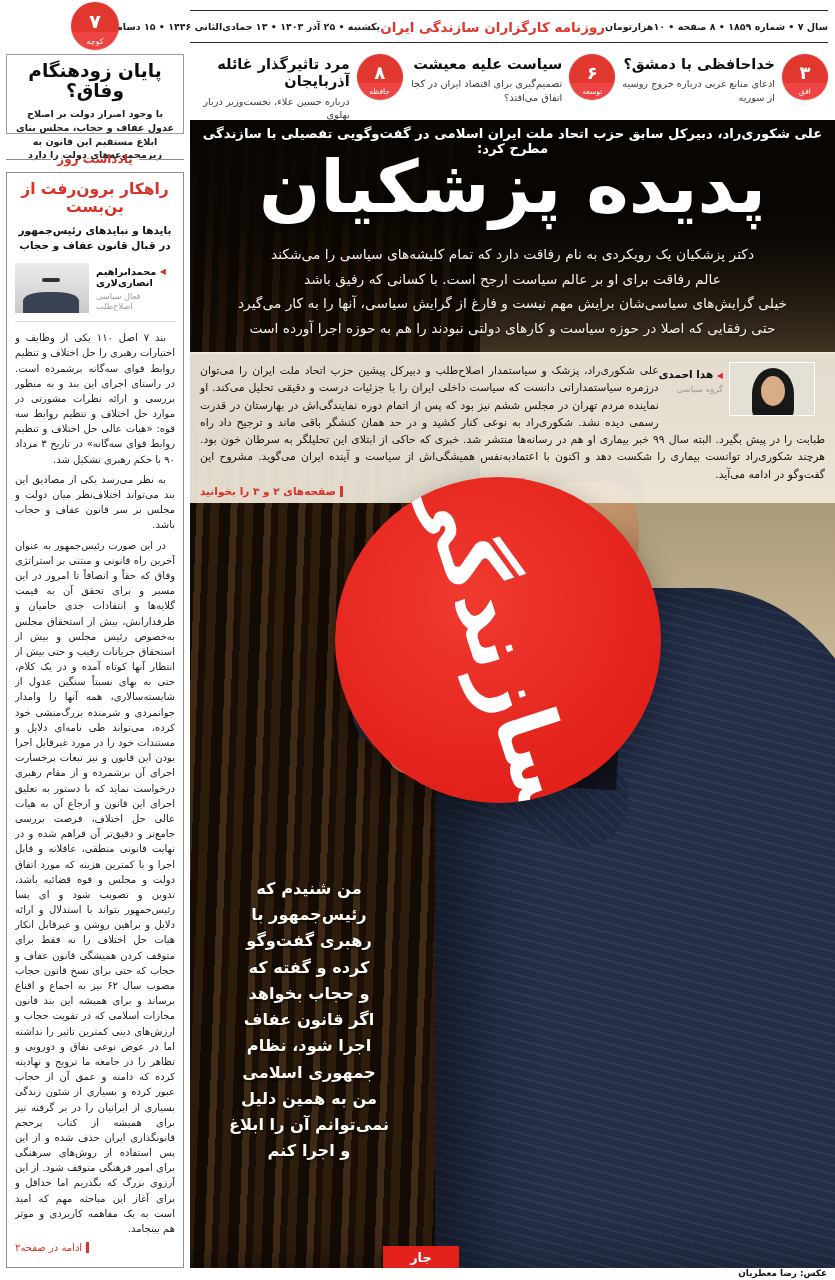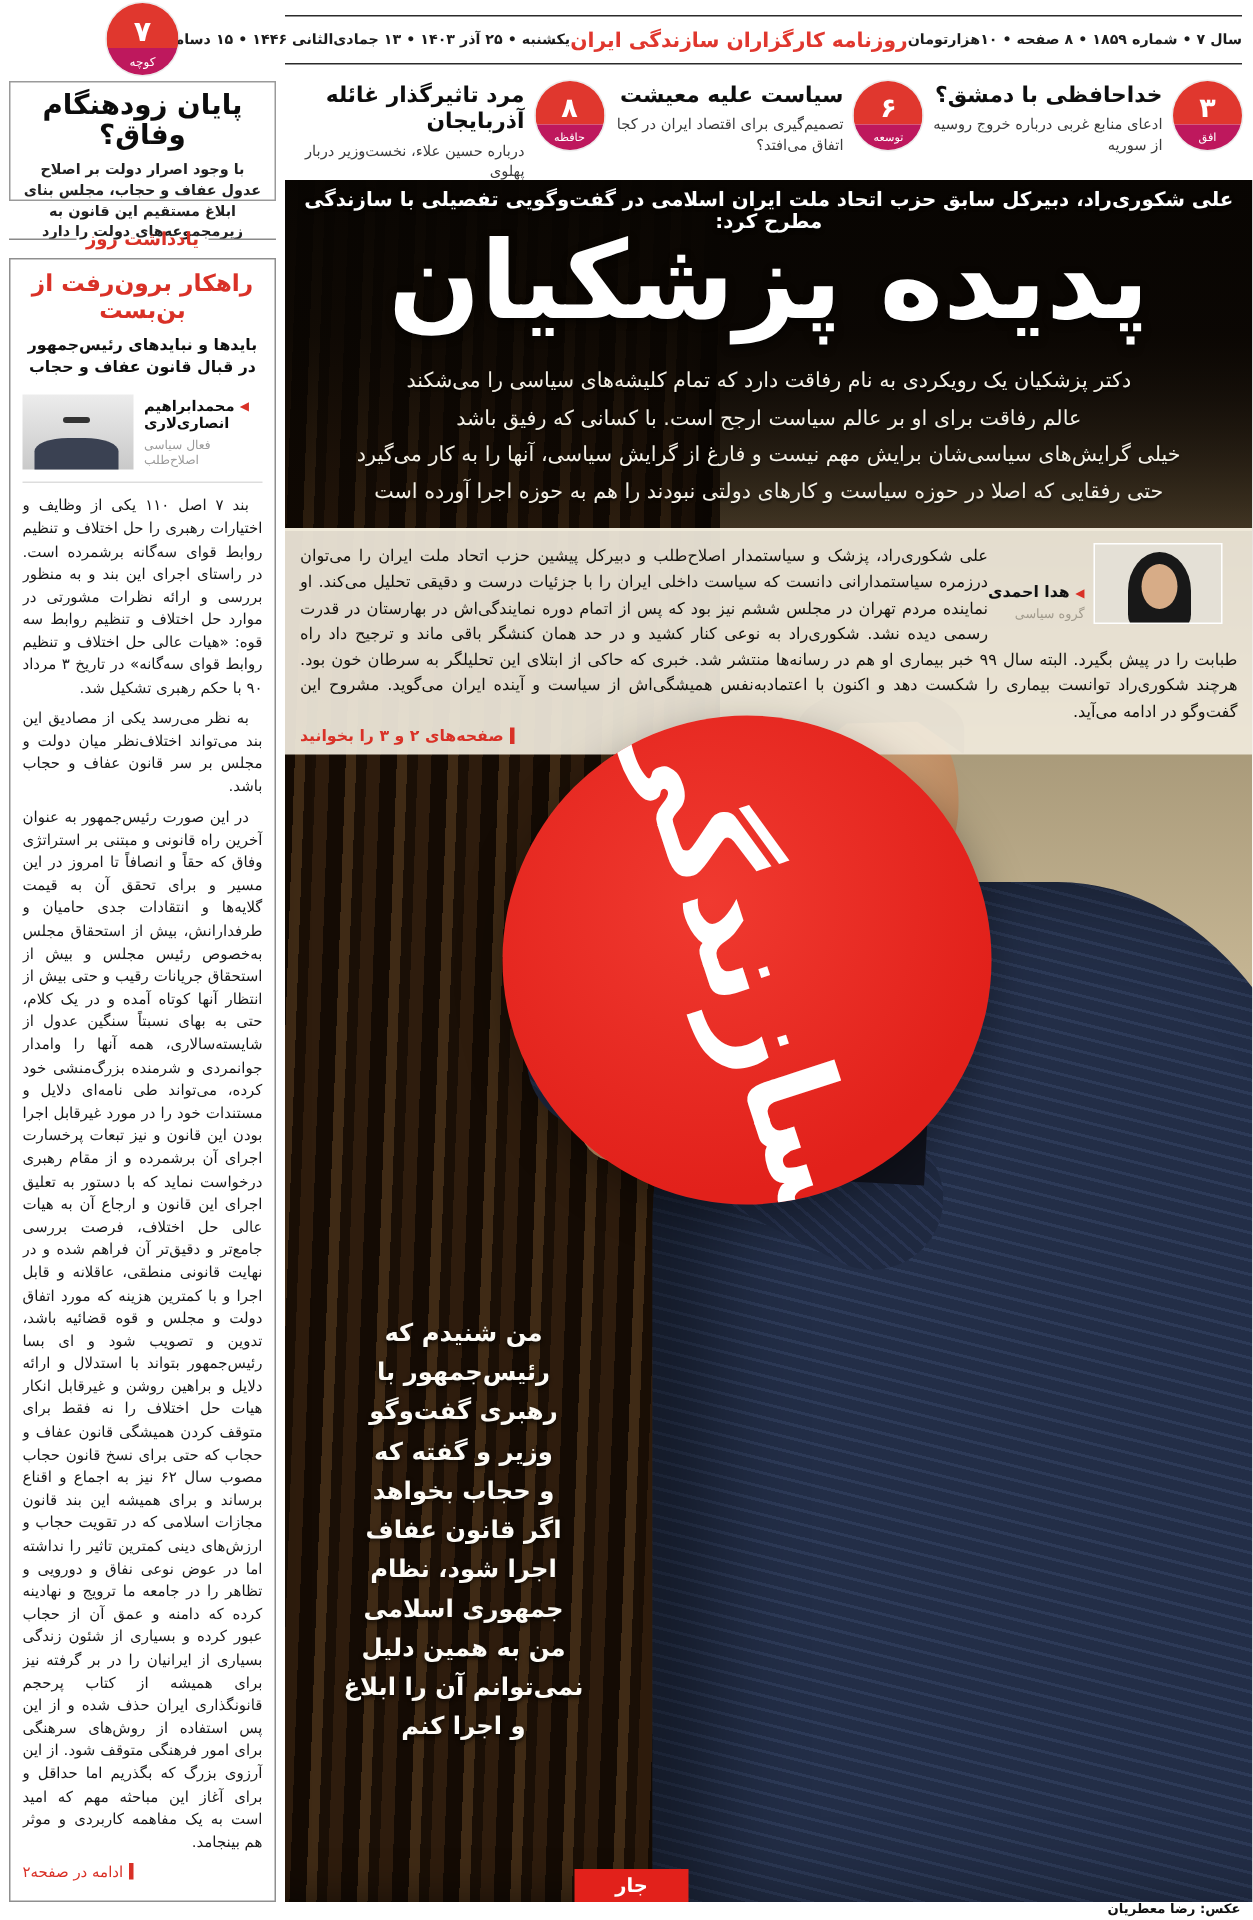--- a/index.html
+++ b/index.html
@@ -16,21 +16,21 @@
   .mh-date { font-size:9.5px; color:#1c1c1c; font-weight:bold; white-space:nowrap; }
 
   
   .topstories { position:absolute; left:190px; top:50px; width:638px; height:64px;
     display:flex; flex-direction:row; }
   .story { flex:1; display:flex; gap:7px; align-items:flex-start; padding-top:4px; }
   .badge { width:46px; height:46px; border-radius:50%; overflow:hidden; flex:0 0 46px;
     box-shadow:0 0 0 1px rgba(0,0,0,.08); }
   .badge .bnum { height:29px; background:#e0372e; color:#fff; font-weight:bold; font-size:18px;
     display:flex; align-items:flex-end; justify-content:center; line-height:1; padding-bottom:1px; }
-  .badge .bsec { height:17px; background:#be185d; color:#fff; font-size:7.5px;
+  .badge .bsec { height:17px; background:#ef4444; color:#fff; font-size:7.5px;
     display:flex; align-items:center; justify-content:center; }
   .story .stx { padding-top:2px; }
   .story .stitle { font-size:14.5px; font-weight:bold; color:#0f0f0f; line-height:1.2; }
   .story .ssub { font-size:9.8px; color:#3c3c3c; margin-top:4px; line-height:1.35; }
 
   
   .sidebar { position:absolute; left:6px; top:0; width:178px; height:1280px; }
   .badge7 { position:absolute; top:2px; left:65px; width:48px; height:48px; }
   .badge7 .badge { width:48px; height:48px; flex:none; }
   .badge7 .bnum { height:30px; font-size:19px; }
@@ -97,21 +97,21 @@
   .deck { position:absolute; top:122px; left:20px; width:605px; text-align:center; color:#f4f0e6;
     font-size:13.8px; line-height:1.78; text-shadow:0 1px 2px rgba(0,0,0,.7); }
 
   .lede { position:absolute; top:232px; left:0; width:100%; min-height:102px;
     background:rgba(240,234,219,.93); padding:8px 10px 6px; border-top:2px solid #efe9d9; }
   .byline { float:left; direction:rtl; display:flex; gap:6px; align-items:flex-start; margin:0 10px 2px 0;
     float:right; }
   .by-photo { width:86px; height:54px; background:#e4e0d6; position:relative; overflow:hidden; flex:0 0 86px; border:1px solid #fff; }
   .by-photo .hijab { position:absolute; left:22px; top:5px; width:42px; height:52px; border-radius:50% 50% 20% 20%; background:#181818; }
   .by-photo .face { position:absolute; left:31px; top:13px; width:24px; height:30px; border-radius:50%; background:#d7ac87; }
-  .by-meta { padding-top:6px; white-space:nowrap;margin-top:21px; }
+  .by-meta { padding-top:6px; white-space:nowrap; }
   .by-name { font-size:10.5px; font-weight:bold; color:#101010; }
   .by-name .mk { color:#d93127; font-size:8px; }
   .by-group { font-size:8.5px; color:#a09a8c; margin-top:4px; }
   .lede-text { font-size:10.8px; color:#15120c; line-height:1.6; text-align:justify; }
   .pages-tag { clear:both; text-align:left; font-size:10.5px; font-weight:bold; color:#d93127; padding-top:2px; }
 
   .redcircle { position:absolute; left:145px; top:357px; width:326px; height:326px; border-radius:50%;
     background:radial-gradient(circle at 42% 38%,#f03a30,#e2211b 70%);
     box-shadow:0 10px 30px rgba(0,0,0,.35); overflow:hidden; }
   .redcircle .logo { position:absolute; left:50%; top:50%; transform:translate(-50%,-50%) rotate(72deg);
@@ -254,21 +254,21 @@
     </div>
 
     <div class="redcircle">
       <span class="logo">سازندگی</span>
     </div>
 
     <div class="quote">
       <div>من شنیدم که</div>
       <div>رئیس‌جمهور با</div>
       <div>رهبری گفت‌وگو</div>
-      <div>وزیر و گفته که</div>
+      <div>کرده و گفته که</div>
       <div>و حجاب بخواهد</div>
       <div>اگر قانون عفاف</div>
       <div>اجرا شود، نظام</div>
       <div>جمهوری اسلامی</div>
       <div>من به همین دلیل</div>
       <div>نمی‌توانم آن را ابلاغ</div>
       <div>و اجرا کنم</div>
     </div>
 
     <div class="stamp">جار</div>

